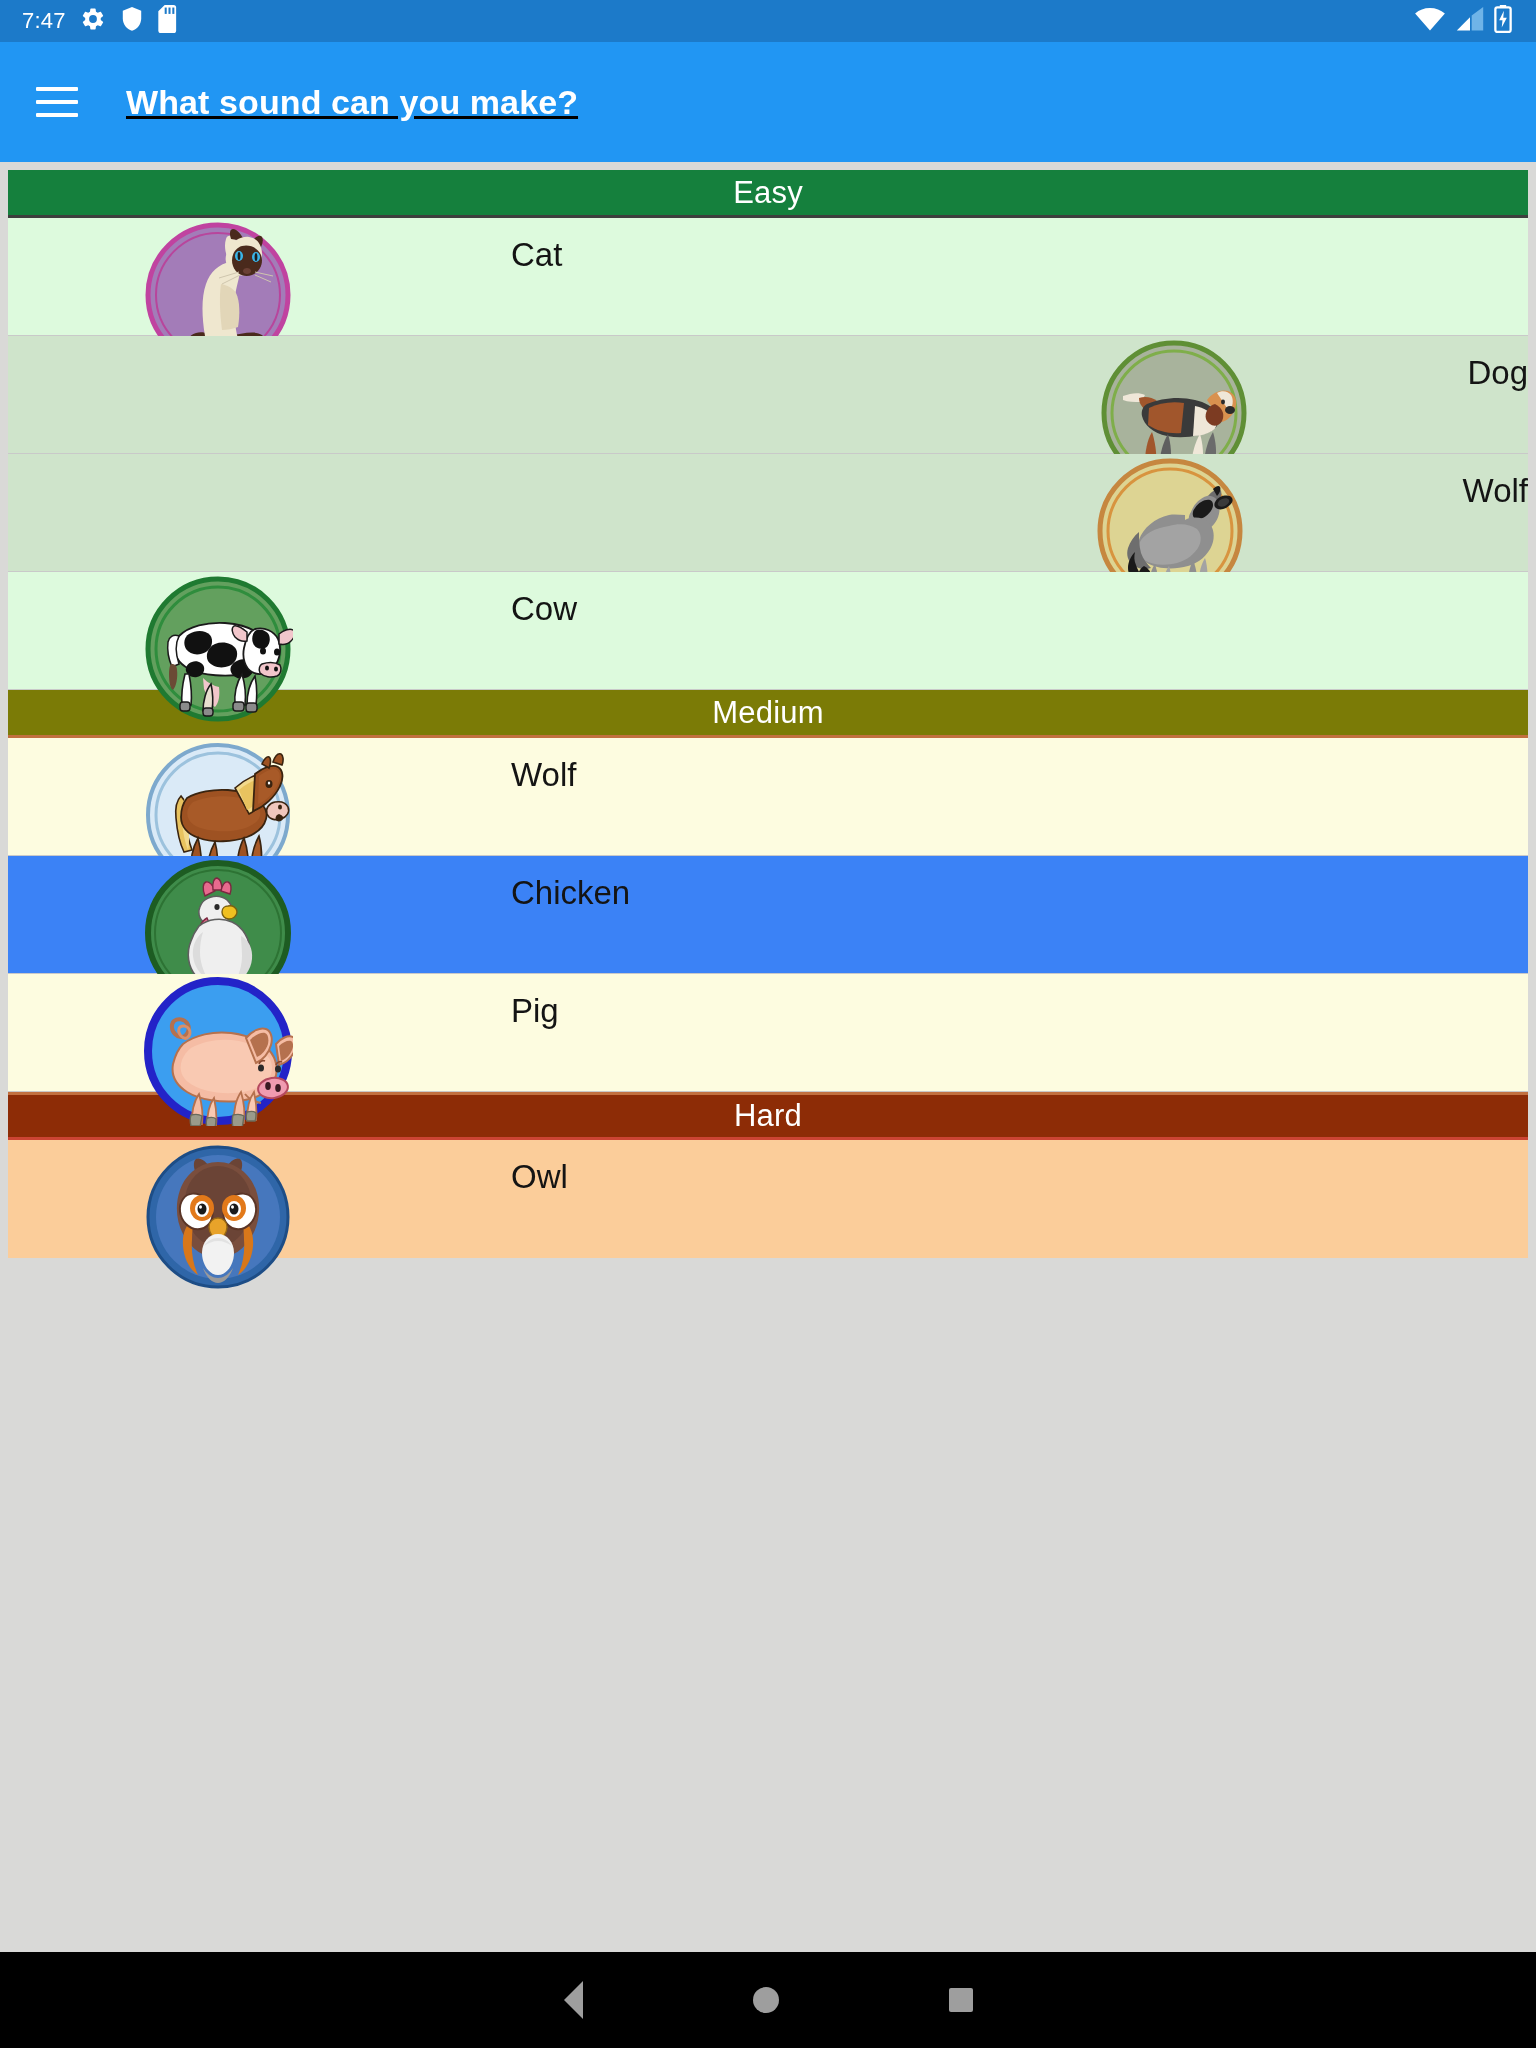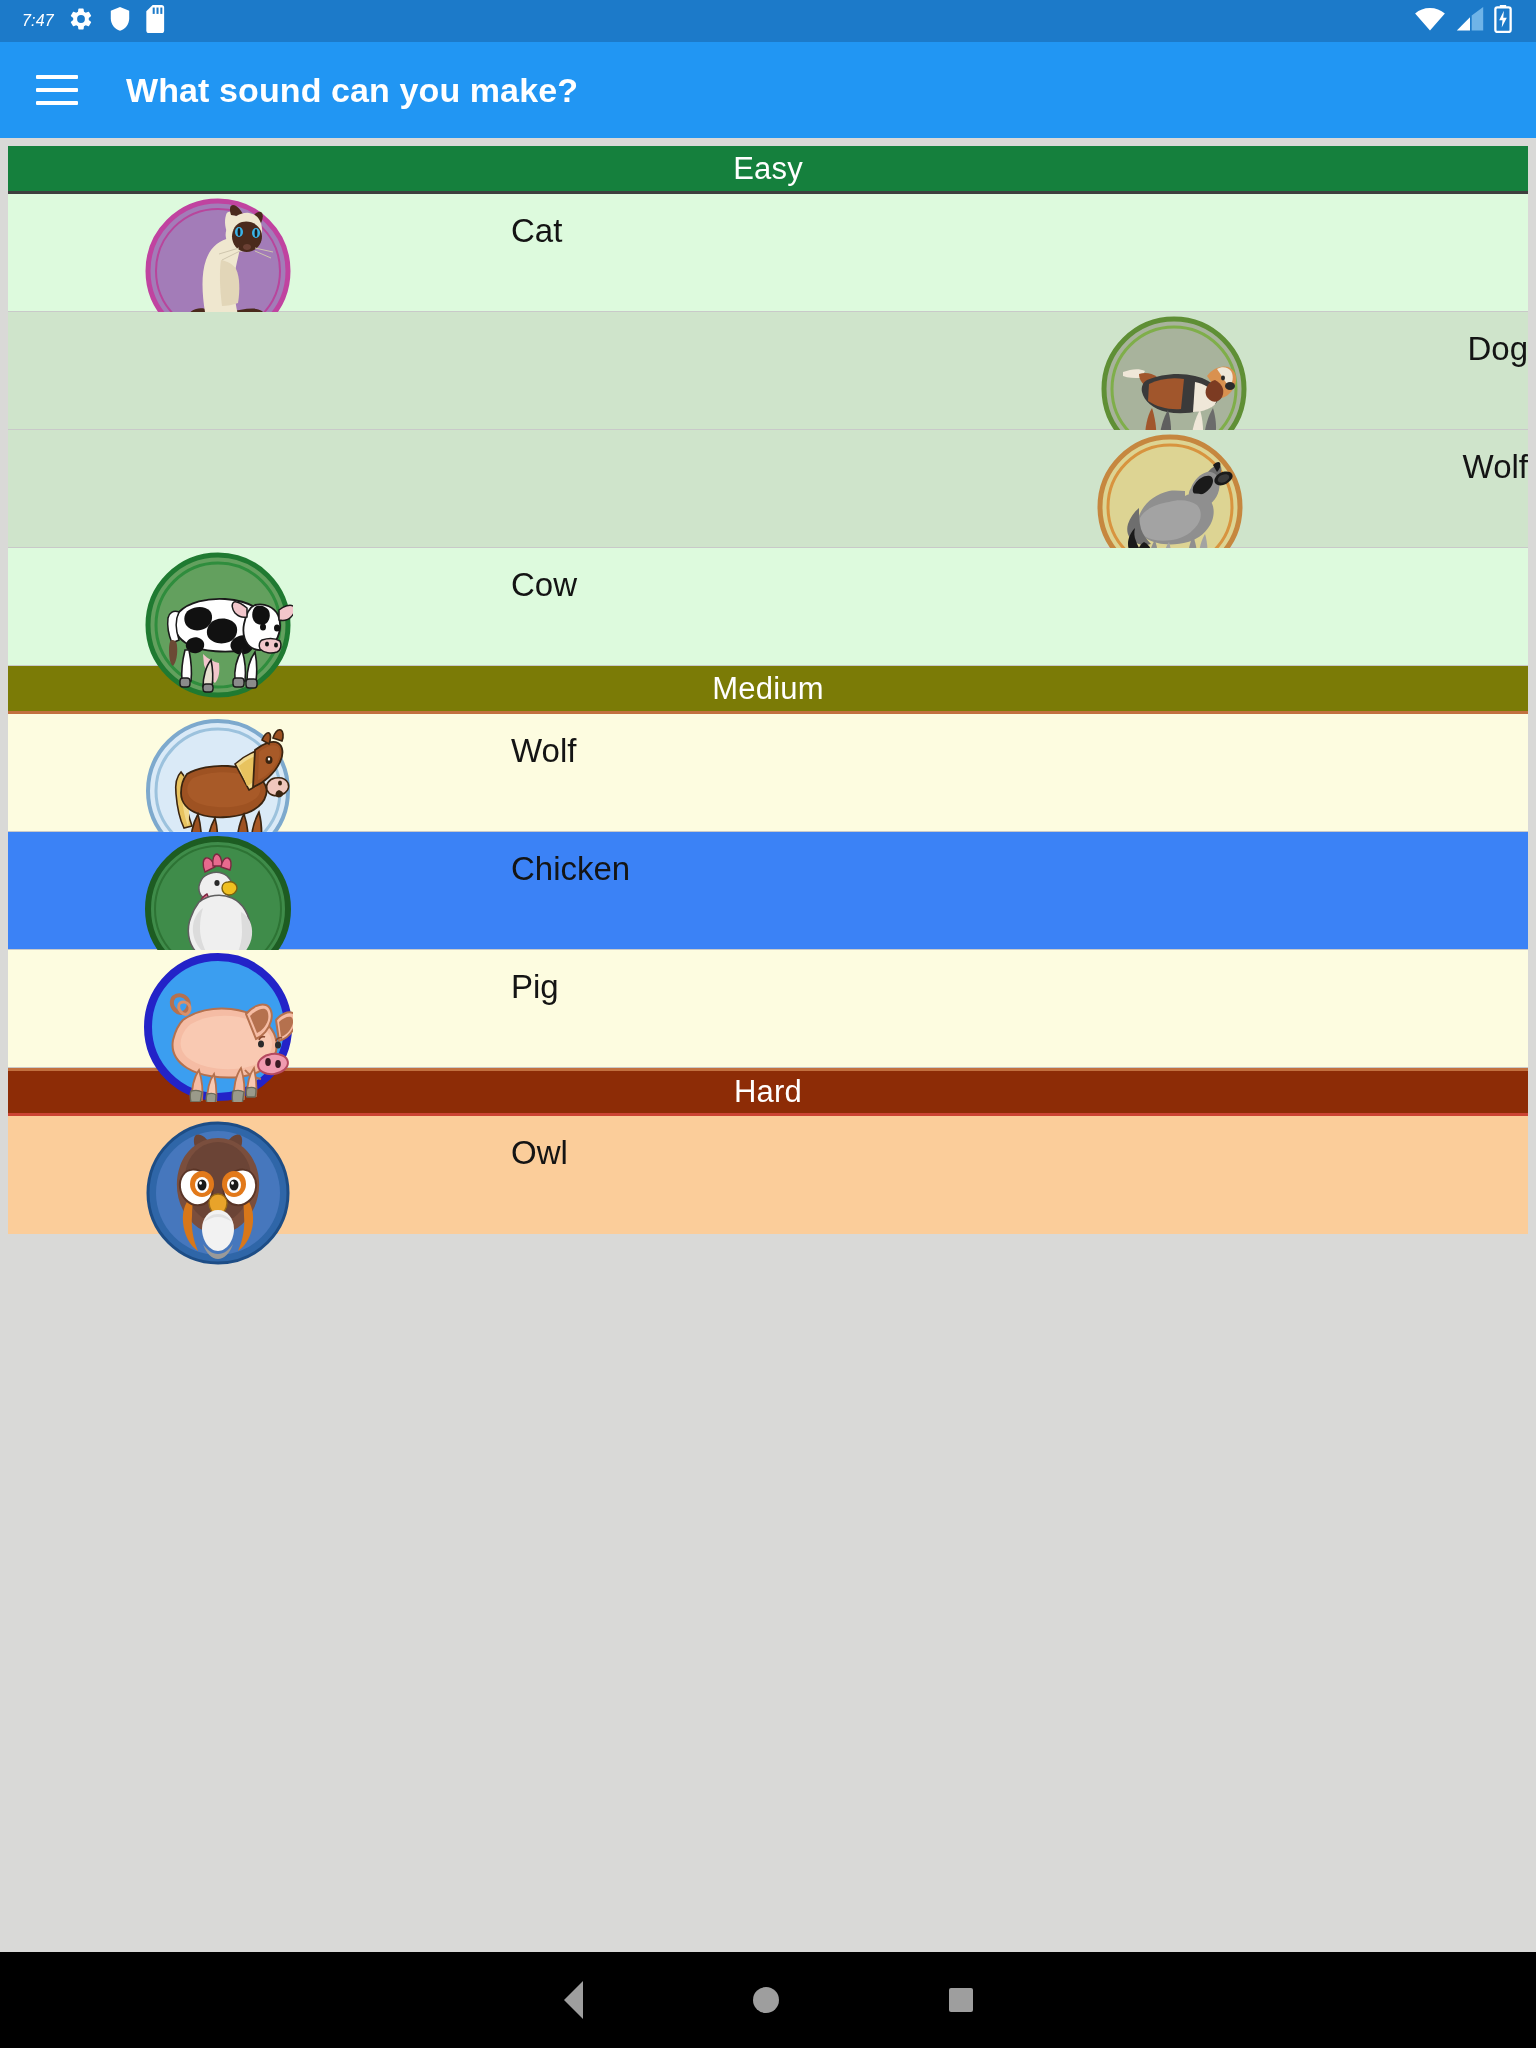--- a/index.html
+++ b/index.html
@@ -31,43 +31,43 @@
     padding: 0 18px;
     flex: 0 0 auto;
     color: #ffffff;
   }
   .status-left {
     display: flex;
     align-items: center;
     gap: 14px;
   }
   .status-clock {
-    font-size: 16px;
+    font-size: 22px;
     font-weight: 400;
     letter-spacing: 0.2px;
     line-height: 1;
     padding-left: 4px;
-    font-style: italic;
   }
   .status-right {
     margin-left: auto;
     display: flex;
     align-items: center;
     gap: 10px;
     padding-right: 6px;
   }
 
   
   .appbar {
     height: 96px;
     background: #2196f3;
     display: flex;
     align-items: center;
-    padding: 0 26px;
+    padding: 12px 26px;
     flex: 0 0 auto;
+    text-decoration: underline;
   }
   .hamburger {
     width: 52px;
     height: 52px;
     display: flex;
     flex-direction: column;
     justify-content: center;
     gap: 9px;
     cursor: pointer;
     margin-left: 10px;

